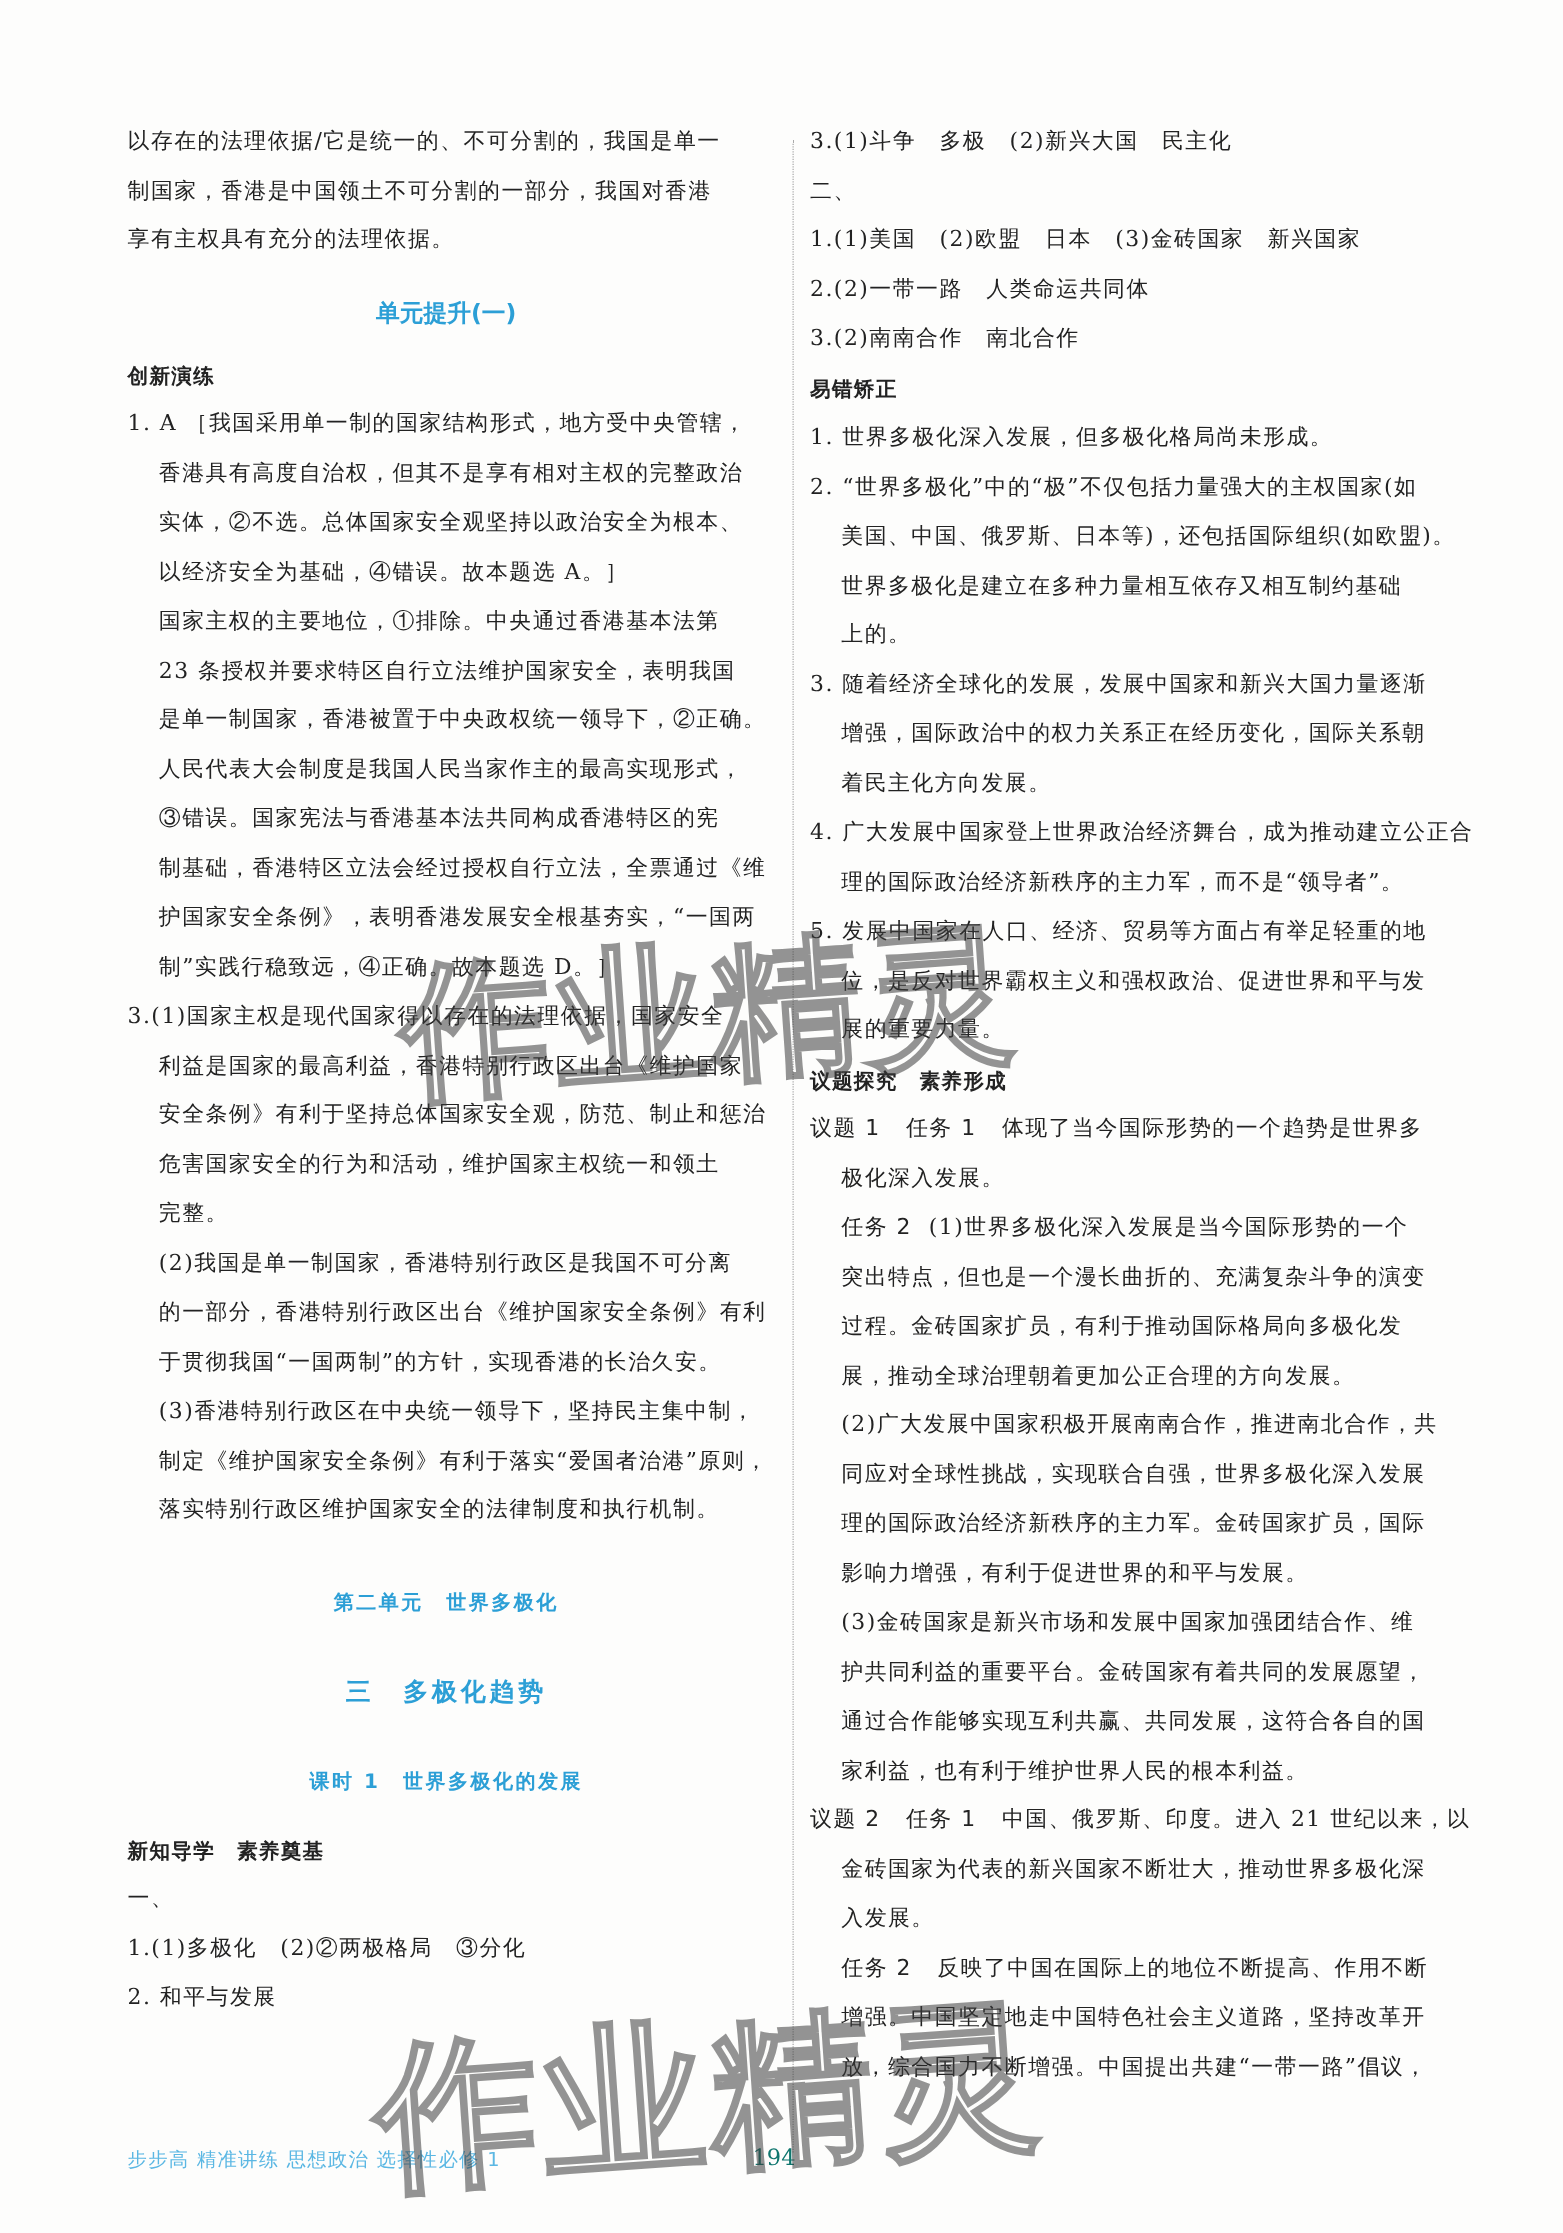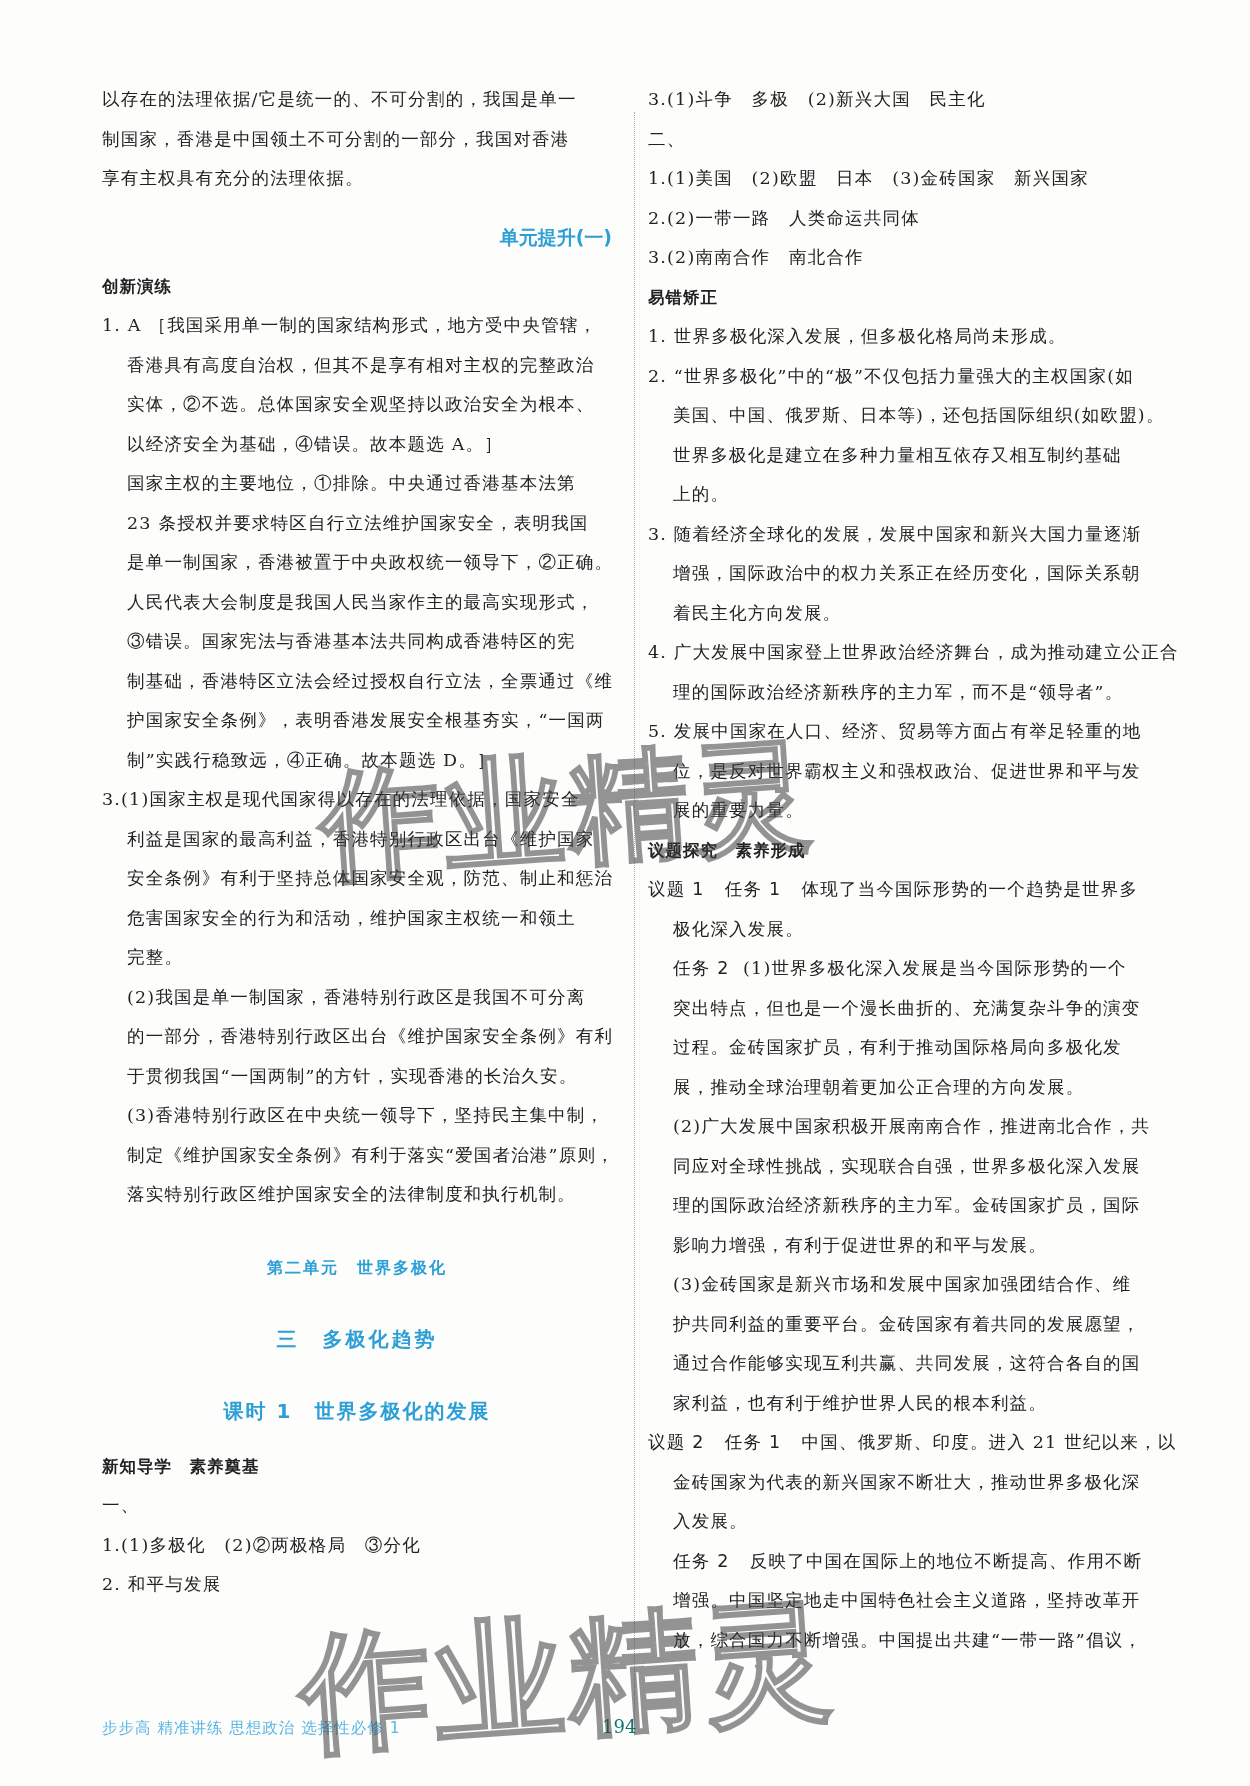--- a/index.html
+++ b/index.html
@@ -1,34 +1,34 @@
 <!DOCTYPE html>
 <html><head>
 <meta charset="utf-8">
 <style>
   html, body { margin: 0; padding: 0; }
   body {
     width: 1250px; height: 1786px; background: #fdfdfc; position: relative; overflow: hidden;
     font-family: "DejaVu Serif", "Liberation Serif", serif; color: #222;
   }
-  .col { position: absolute; top: 80px; }
+  .col { position: absolute; top: 94px; }
   .left { left: 102px; width: 510px; }
   .right { left: 648px; width: 510px; }
   .divider {
     position: absolute; left: 634px; top: 112px; height: 1610px; width: 0;
     border-left: 1px dotted #aaa;
   }
   .line { font-size: 17.5px; line-height: 39.5px; height: 39.5px; white-space: nowrap; letter-spacing: 1.2px; }
   .indent { padding-left: 25px; }
   .sec { font-family: "DejaVu Sans", "Liberation Sans", sans-serif; font-weight: bold; font-size: 16.5px; line-height: 39.5px; height: 39.5px; letter-spacing: 1px; }
   .blue-title { color: #2c9fd6; font-family: "DejaVu Sans", "Liberation Sans", sans-serif; font-weight: bold; text-align: center; }
-  .t1 { font-size: 19px; height: 60px; line-height: 60px; margin-top: 8px; text-align: right; }
+  .t1 { font-size: 19px; height: 60px; line-height: 60px; margin-top: 8px; }
   .t2 { font-size: 16px; height: 70px; line-height: 70px; letter-spacing: 2px; margin-top: 18px; }
   .t3 { font-size: 20px; height: 72px; line-height: 72px; letter-spacing: 3px; }
-  .t4 { font-size: 20px; height: 72px; line-height: 72px; letter-spacing: 2px; }
+  .t4 { font-size: 16px; height: 72px; line-height: 72px; letter-spacing: 2px; }
   .bold { font-family: "DejaVu Sans", "Liberation Sans", sans-serif; font-weight: normal; }
   .footer-left {
     position: absolute; left: 102px; top: 1718px; color: #5bb7e3;
     font-family: "DejaVu Sans", "Liberation Sans", sans-serif; font-size: 15.5px; letter-spacing: 1px;
   }
   .page-num {
     position: absolute; left: 602px; top: 1716px; color: #0f766e; font-size: 18px;
     font-family: "DejaVu Serif", "Liberation Serif", serif;
   }
   .watermark {

